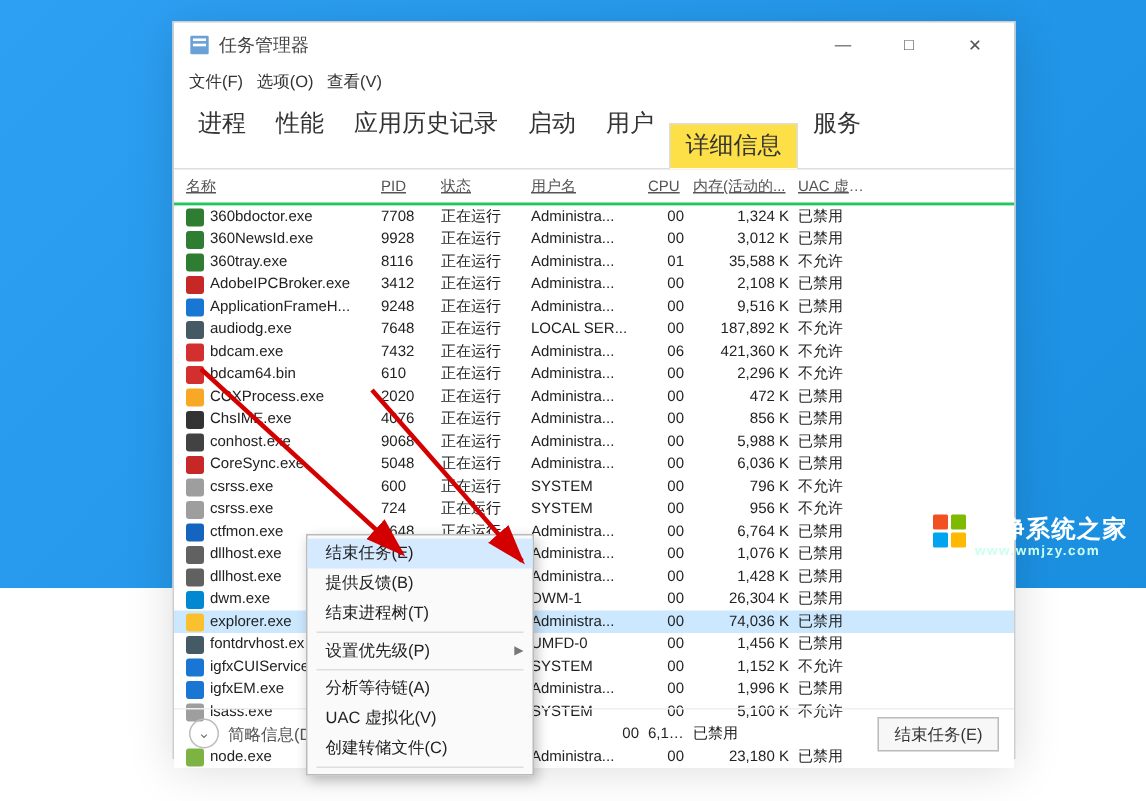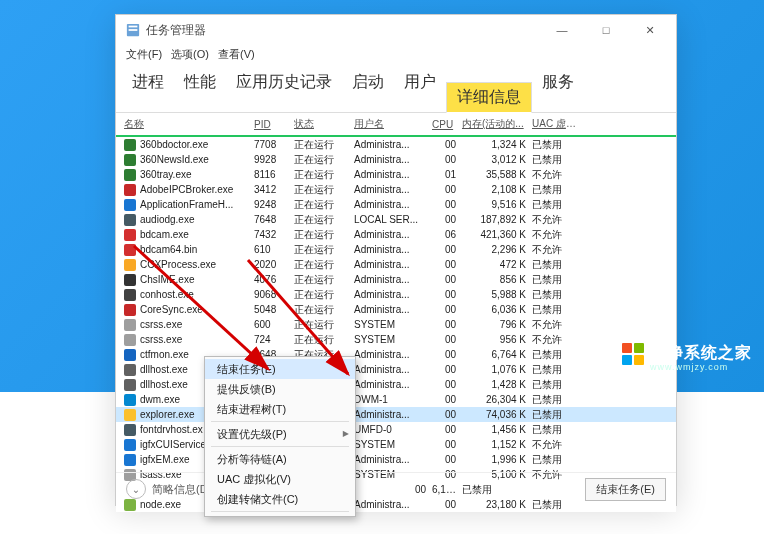--- a/index.html
+++ b/index.html
@@ -38,21 +38,21 @@
   .ctxmenu .mitem { padding:2px 12px; line-height:16px; position:relative; }
   .ctxmenu .mitem.highlight { background:#d6eaff; }
   .ctxmenu .sep { height:0; border-top:1px solid #ddd; margin:2px 6px; }
   .ctxmenu .mitem.has-sub::after { content:'▶'; position:absolute; right:6px; top:2px; font-size:8px; color:#777; }
   
   .arrows { position:absolute; left:0; top:0; pointer-events:none; }
   
   .watermark { position:absolute; right:12px; bottom:20px; display:flex; gap:6px; color:#fff; font-size:16px; font-weight:600; letter-spacing:1px; }
   .wm-logo { width:22px; height:22px; display:grid; grid-template-columns:1fr 1fr; grid-template-rows:1fr 1fr; gap:2px;}
   .wm-logo span{ border-radius:1px;}
-  .sub { font-size:9px; color:#cfe; font-weight:400; display:block; margin-top:-2px;}
+  .sub { font-size:9px; color:#cfe; font-weight:700; display:block; margin-top:-2px;}
 </style>
 </head>
 <body>
 
 <div class="desktop">
 
   <div class="window">
 
     <div class="titlebar">
       <span class="tico">

